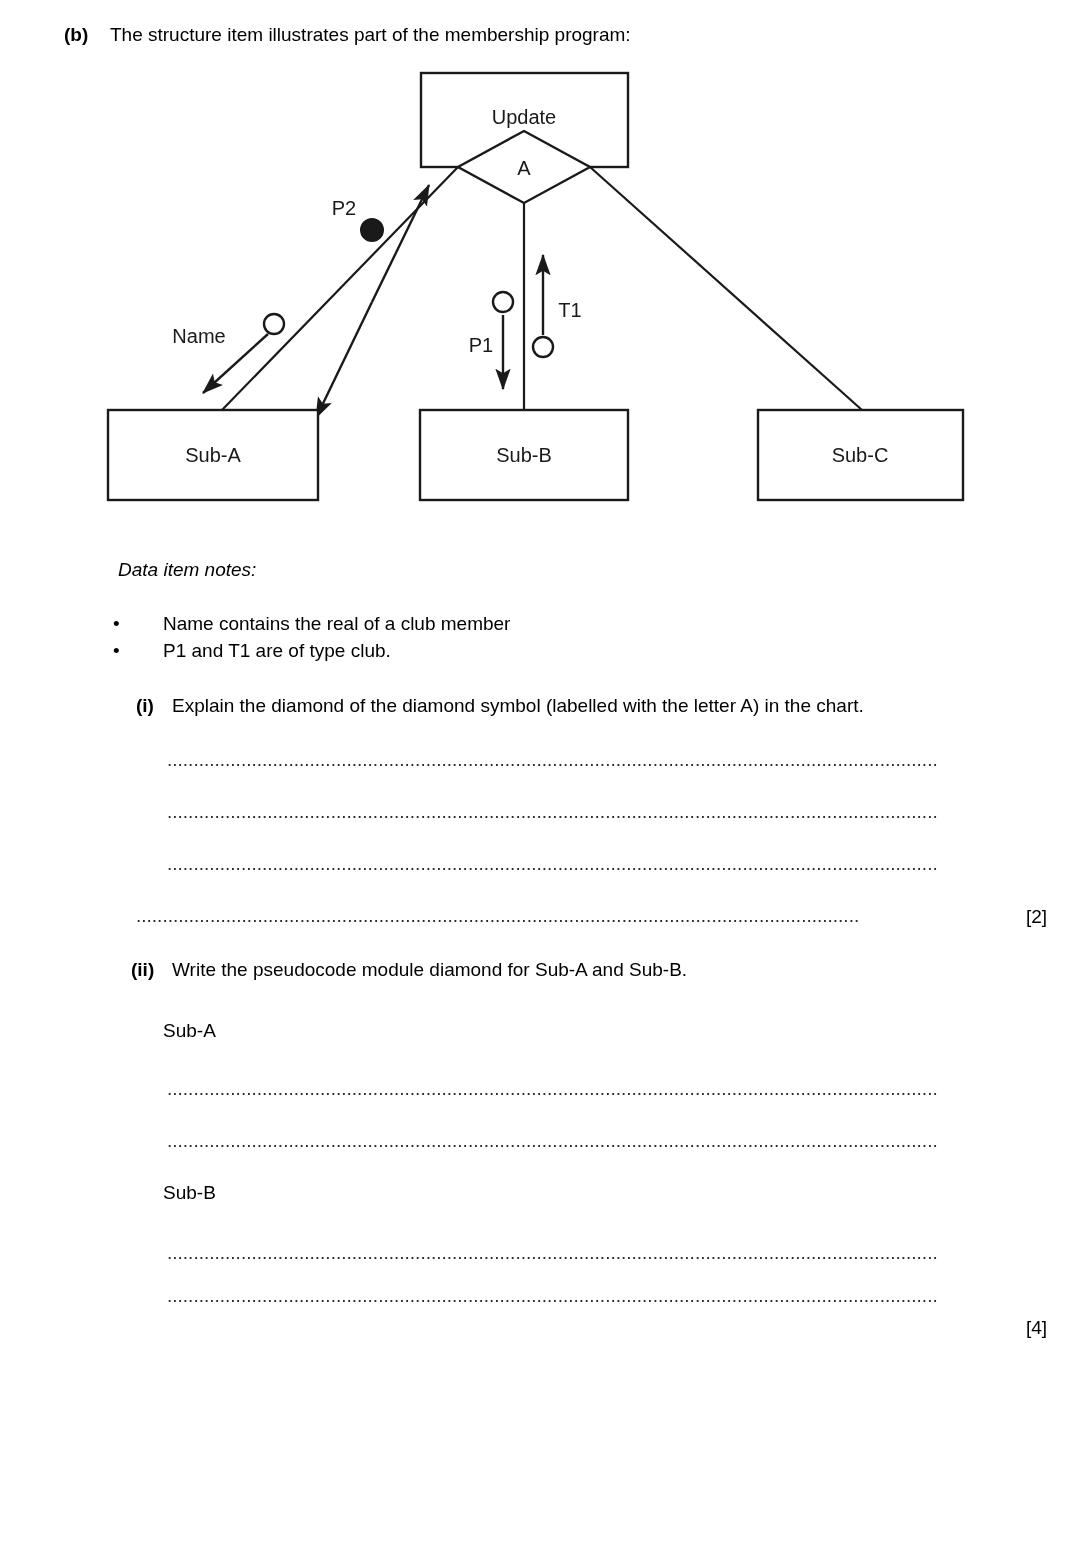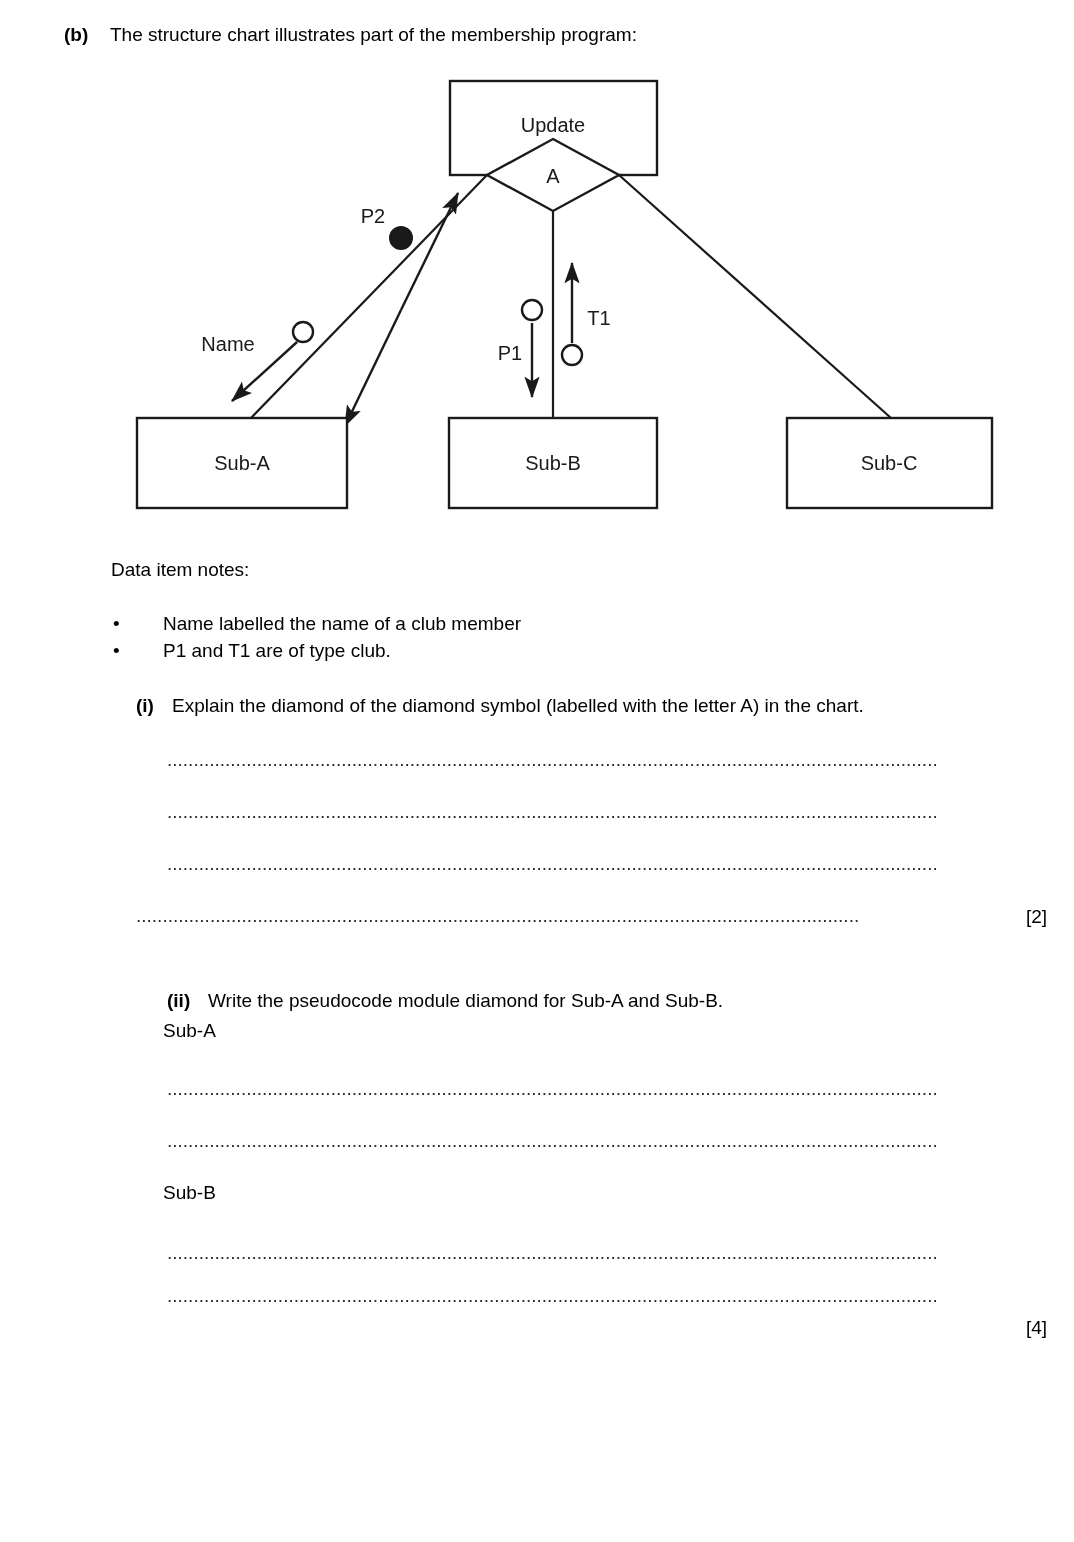--- a/index.html
+++ b/index.html
@@ -32,52 +32,52 @@
     font-size: 19px;
     line-height: 26px;
     white-space: nowrap;
   }
 
   #part-b-row { left: 64px; top: 22px; }
   #part-b-row .q-label { width: 46px; }
 
   #roman-i-row  { left: 136px; top: 693px; }
   #roman-i-row .q-label { width: 36px; }
-  #roman-ii-row { left: 131px; top: 988px; margin-left: 36px; }
+  #roman-ii-row { left: 131px; top: 957px; }
   #roman-ii-row .q-label { width: 41px; }
 
   
   #structure-chart {
     position: absolute;
     left: 0;
-    top: 65px;
+    top: 57px;
     width: 920px;
     height: 470px;
-    padding-left: 29px;
   }
   #structure-chart svg { display: block; }
 
   .sc-box-label {
     font-family: "Liberation Sans", sans-serif;
     font-size: 20px;
     fill: #1a1a1a;
   }
   .sc-data-label {
     font-family: "Liberation Sans", sans-serif;
     font-size: 20px;
     fill: #1a1a1a;
   }
 
   
   #notes-heading {
     position: absolute;
-    left: 111px;
+    left: 118px;
     top: 557px;
     font-size: 19px;
     line-height: 26px;
+    font-style: italic;
   }
   #notes-list {
     position: absolute;
     left: 113px;
     top: 610px;
     width: 700px;
   }
   .note-item {
     display: flex;
     font-size: 19px;
@@ -109,21 +109,21 @@
     left: 163px;
     font-size: 19px;
     line-height: 26px;
   }
 </style>
 </head>
 <body>
 
 <div class="q-row" id="part-b-row">
   <span class="q-label">(b)</span>
-  <span class="q-text">The structure chart illustrates part of the membership program:</span>
+  <span class="q-text">The structure item illustrates part of the membership program:</span>
 </div>
 
 <div id="structure-chart">
   <svg width="1074" height="470" viewBox="0 0 1074 470" xmlns="http://www.w3.org/2000/svg">
     <defs>
       <marker id="ah" markerWidth="10" markerHeight="10" refX="8.5" refY="3.2" orient="auto" markerUnits="strokeWidth">
         <path d="M0,0 L9,3.2 L0,6.4 L1.9,3.2 z" fill="#1a1a1a"></path>
       </marker>
       <marker id="ah2" markerWidth="10" markerHeight="10" refX="8.5" refY="3.2" orient="auto" markerUnits="strokeWidth">
         <path d="M0,0 L9,3.2 L0,6.4 L1.9,3.2 z" fill="#1a1a1a"></path>
@@ -187,21 +187,21 @@
       <text class="sc-box-label" x="860" y="400" text-anchor="middle" dominant-baseline="middle">Sub-C</text>
     </g>
   </svg>
 </div>
 
 <div id="notes-heading">Data item notes:</div>
 
 <div id="notes-list">
   <div class="note-item">
     <span class="note-bullet">•</span>
-    <span class="note-text">Name labelled the name of a club member</span>
+    <span class="note-text">Name contains the real of a club member</span>
   </div>
   <div class="note-item">
     <span class="note-bullet">•</span>
     <span class="note-text">P1 and T1 are of type club.</span>
   </div>
 </div>
 
 <div class="q-row" id="roman-i-row">
   <span class="q-label">(i)</span>
   <span class="q-text">Explain the diamond of the diamond symbol (labelled with the letter A) in the chart.</span>

